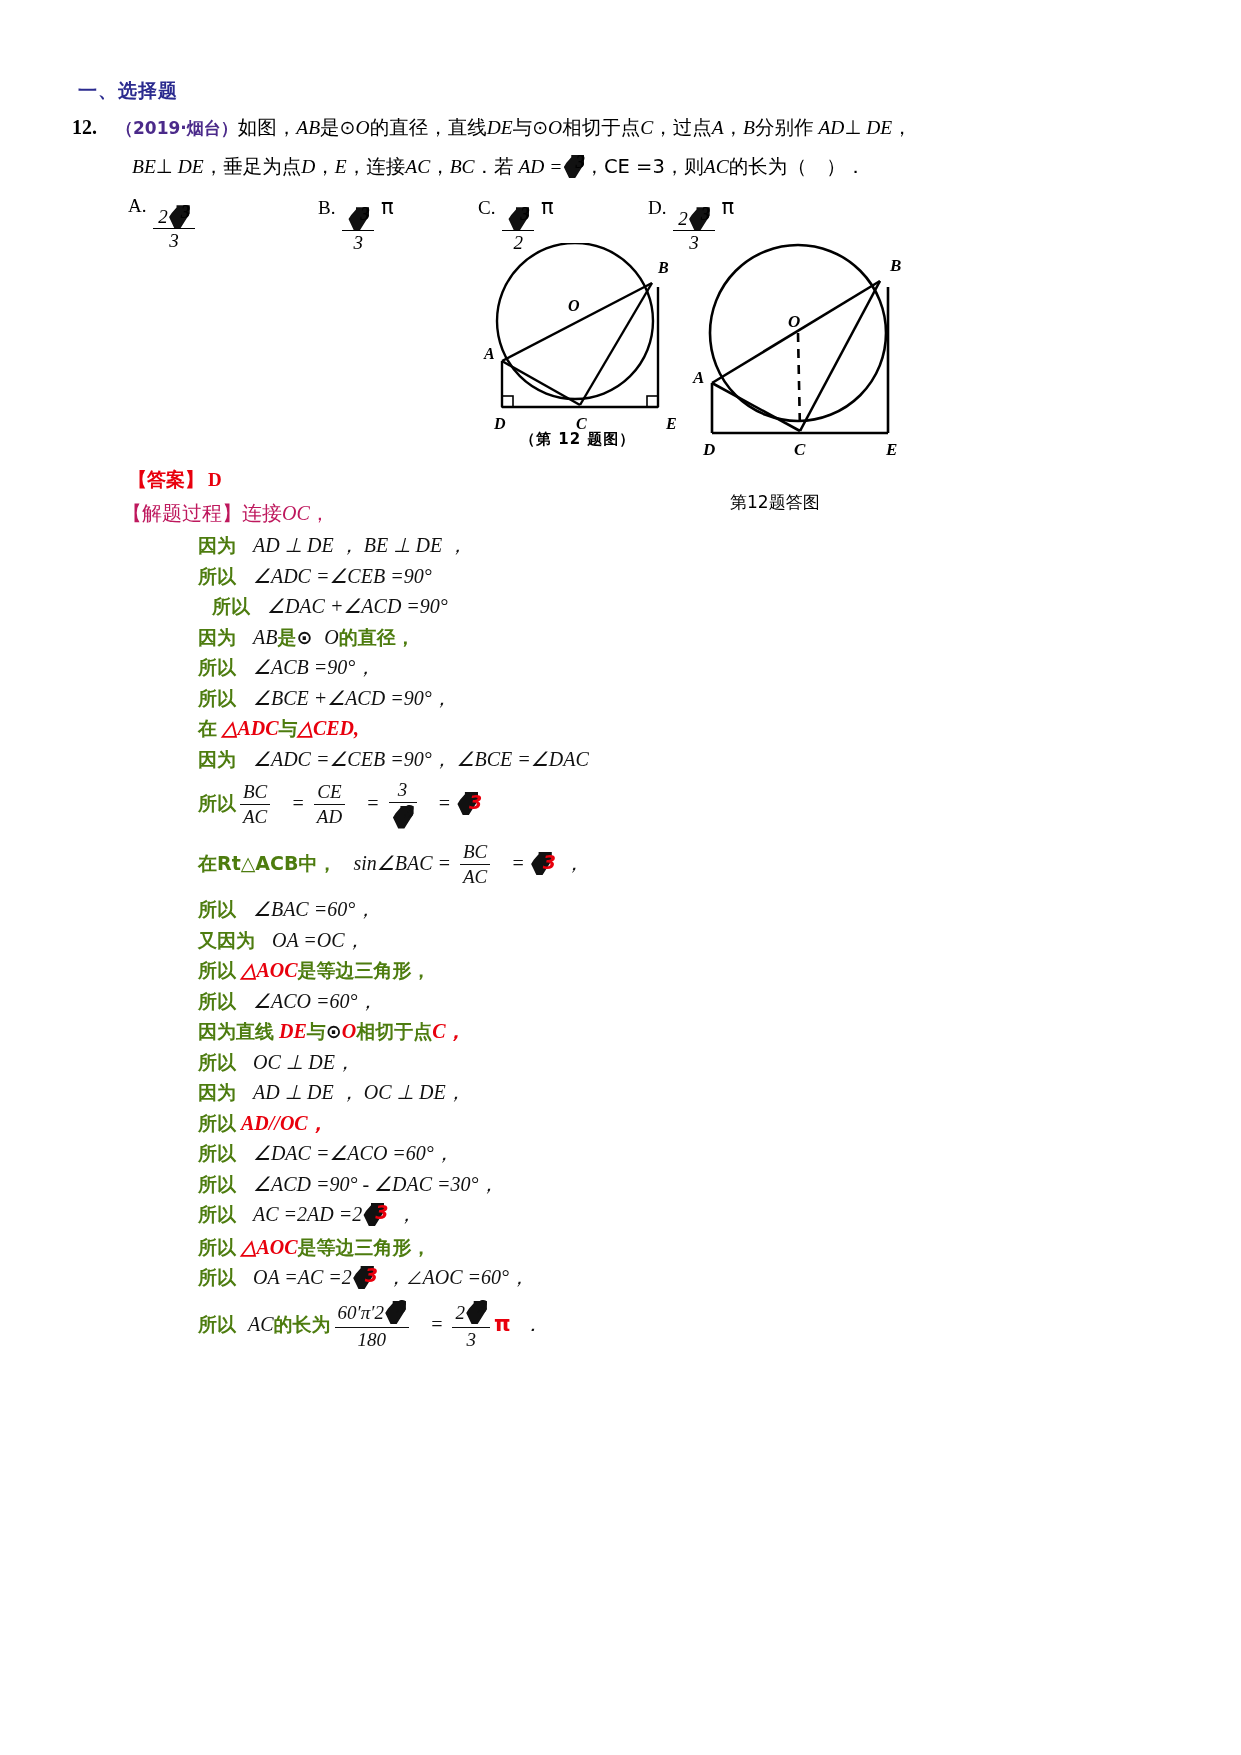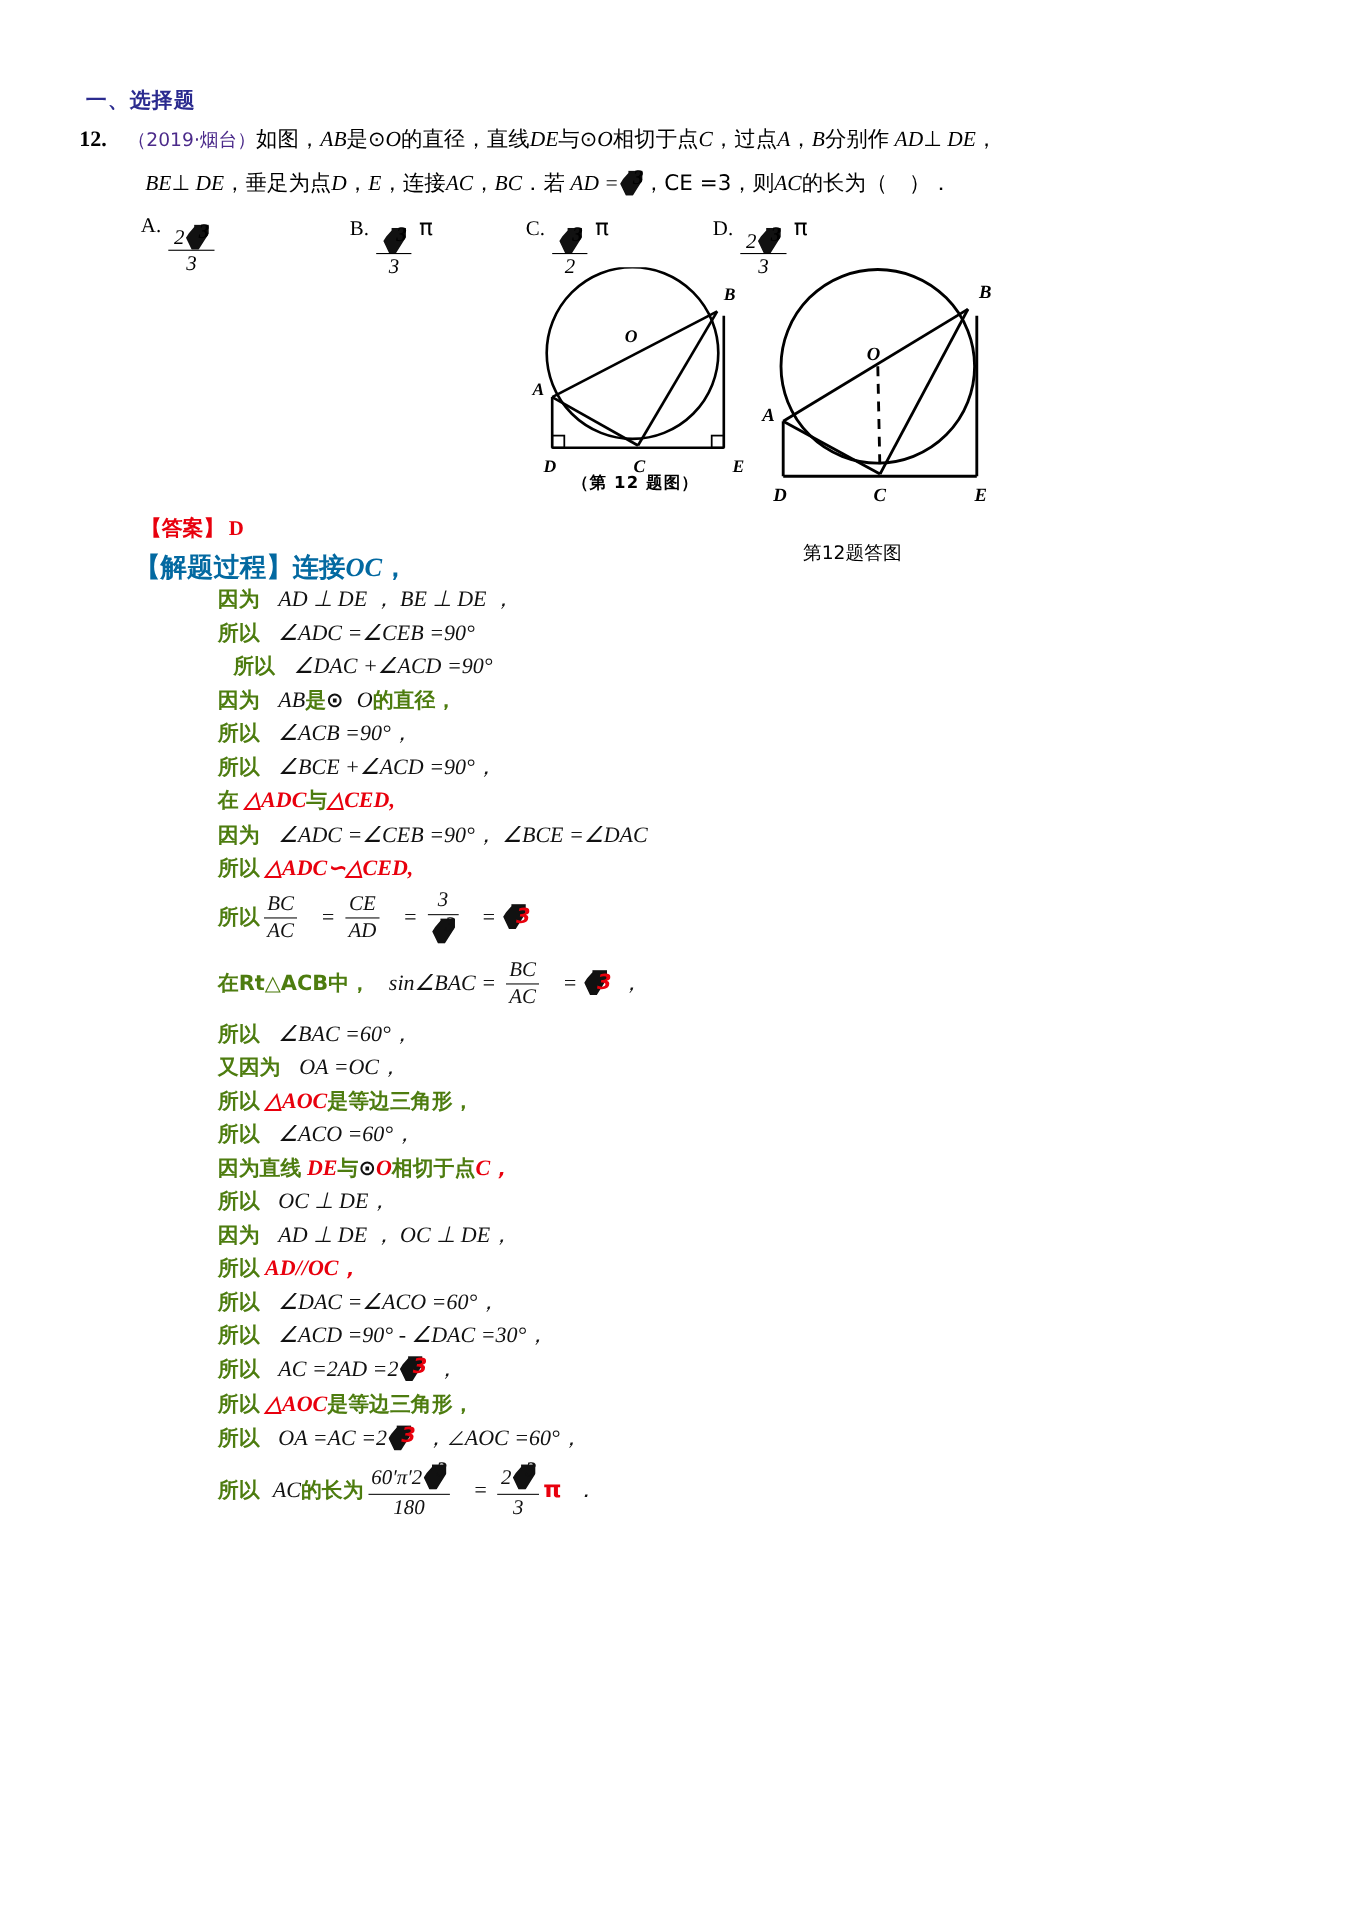--- a/index.html
+++ b/index.html
@@ -31,21 +31,21 @@
     font-weight:bold;font-size:20px;font-family:"Liberation Serif",serif;
   }
   #q-line1{
     position:absolute;left:116px;top:114px;width:960px;
     font-size:19.5px;line-height:26px;white-space:nowrap;
   }
   #q-line2{
     position:absolute;left:132px;top:152px;width:940px;
     font-size:19.5px;line-height:26px;white-space:nowrap;
   }
-  .src{color:#4b2a8a;font-family:"DejaVu Sans","Liberation Sans",sans-serif;font-size:17px;font-weight:normal;}
+  .src{color:#4b2a8a;font-family:"DejaVu Sans","Liberation Sans",sans-serif;font-size:17px;font-weight:bold;}
   .odot{font-family:"DejaVu Sans",sans-serif;font-size:19px;}
 
   
   .rad{display:inline-block;position:relative;vertical-align:-2px;}
   .rad .blob{
     display:inline-block;width:22px;height:23px;
     background:#111;
     clip-path:polygon(18% 34%,40% 10%,40% 0%,100% 0%,100% 36%,58% 100%,30% 100%,6% 52%);
     transform:translateY(3px);
   }
@@ -83,21 +83,21 @@
   
   #answer-line{
     position:absolute;left:128px;top:467px;
     font-size:19px;font-weight:bold;
   }
   #answer-line .tag{color:#e8000d;font-family:"DejaVu Sans","Liberation Sans",sans-serif;}
   #answer-line .val{color:#e8000d;font-family:"Liberation Serif",serif;margin-left:4px;}
 
   #proc-head{
     position:absolute;left:122px;top:500px;
-    font-size:24px;font-weight:bold;color:#0369a1;
+    font-size:20px;font-weight:normal;color:#be185d;
     font-family:"DejaVu Sans","Liberation Sans",sans-serif;
     white-space:nowrap;
   }
   #proc-head .it{font-family:"Liberation Serif",serif;font-style:italic;}
 
   #steps{position:absolute;left:198px;top:530px;width:800px;}
   .step{
     position:relative;
     font-size:19px;line-height:30.5px;color:#e8000d;
     white-space:nowrap;font-weight:bold;
@@ -255,21 +255,20 @@
 
   <div id="steps">
       <div class="step indent1"><span class="kw">因为</span><span class="math"> AD ⊥ DE ，  BE ⊥ DE ，</span></div>
       <div class="step indent1"><span class="kw">所以</span><span class="math"> ∠ADC =∠CEB =90°</span></div>
       <div class="step indent2"><span class="kw">所以</span><span class="math"> ∠DAC +∠ACD =90°</span></div>
       <div class="step indent1"><span class="kw">因为</span><span class="math"> AB</span><span class="kw">是</span><span class="odot" style="color:#111">⊙</span><span class="math">O</span><span class="kw">的直径，</span></div>
       <div class="step indent1"><span class="kw">所以</span><span class="math"> ∠ACB =90°，</span></div>
       <div class="step indent1"><span class="kw">所以</span><span class="math"> ∠BCE +∠ACD =90°，</span></div>
       <div class="step indent1"><span class="kw">在</span><span class="mathb"> △ADC</span><span class="kw">与</span><span class="mathb">△CED,</span></div>
       <div class="step indent1"><span class="kw">因为</span><span class="math"> ∠ADC =∠CEB =90°，  ∠BCE =∠DAC</span></div>
-      <div class="step indent1"><span class="kw">所以</span><span class="mathb"> △ADC∽△CED,</span></div>
       <div class="step indent1 bigstep"><span class="kw">所以</span><span class="sfrac"><span class="n">BC</span><span class="b"></span><span class="d">AC</span></span><span class="math"> = </span><span class="sfrac"><span class="n">CE</span><span class="b"></span><span class="d">AD</span></span><span class="math"> = </span><span class="sfrac"><span class="n">3</span><span class="b"></span><span class="d"><span class="rad"><span class="blob"></span><span class="three">3</span></span></span></span><span class="math"> = </span><span class="rad"><span class="blob"></span><span class="three">3</span></span></div>
       <div class="step indent1 bigstep"><span class="kw">在Rt△ACB中，</span><span class="math"> sin∠BAC = </span><span class="sfrac"><span class="n">BC</span><span class="b"></span><span class="d">AC</span></span><span class="math"> = </span><span class="rad"><span class="blob"></span><span class="three">3</span></span><span class="math">，</span></div>
       <div class="step indent1"><span class="kw">所以</span><span class="math"> ∠BAC =60°，</span></div>
       <div class="step indent1"><span class="kw">又因为</span><span class="math"> OA =OC，</span></div>
       <div class="step indent1"><span class="kw">所以</span><span class="mathb"> △AOC</span><span class="kw">是等边三角形，</span></div>
       <div class="step indent1"><span class="kw">所以</span><span class="math"> ∠ACO =60°，</span></div>
       <div class="step indent1"><span class="kw">因为直线</span><span class="mathb"> DE</span><span class="kw">与</span><span class="odot" style="color:#111">⊙</span><span class="mathb">O</span><span class="kw">相切于点</span><span class="mathb">C，</span></div>
       <div class="step indent1"><span class="kw">所以</span><span class="math"> OC ⊥ DE，</span></div>
       <div class="step indent1"><span class="kw">因为</span><span class="math"> AD ⊥ DE ，  OC ⊥ DE，</span></div>
       <div class="step indent1"><span class="kw">所以</span><span class="mathb"> AD//OC，</span></div>

